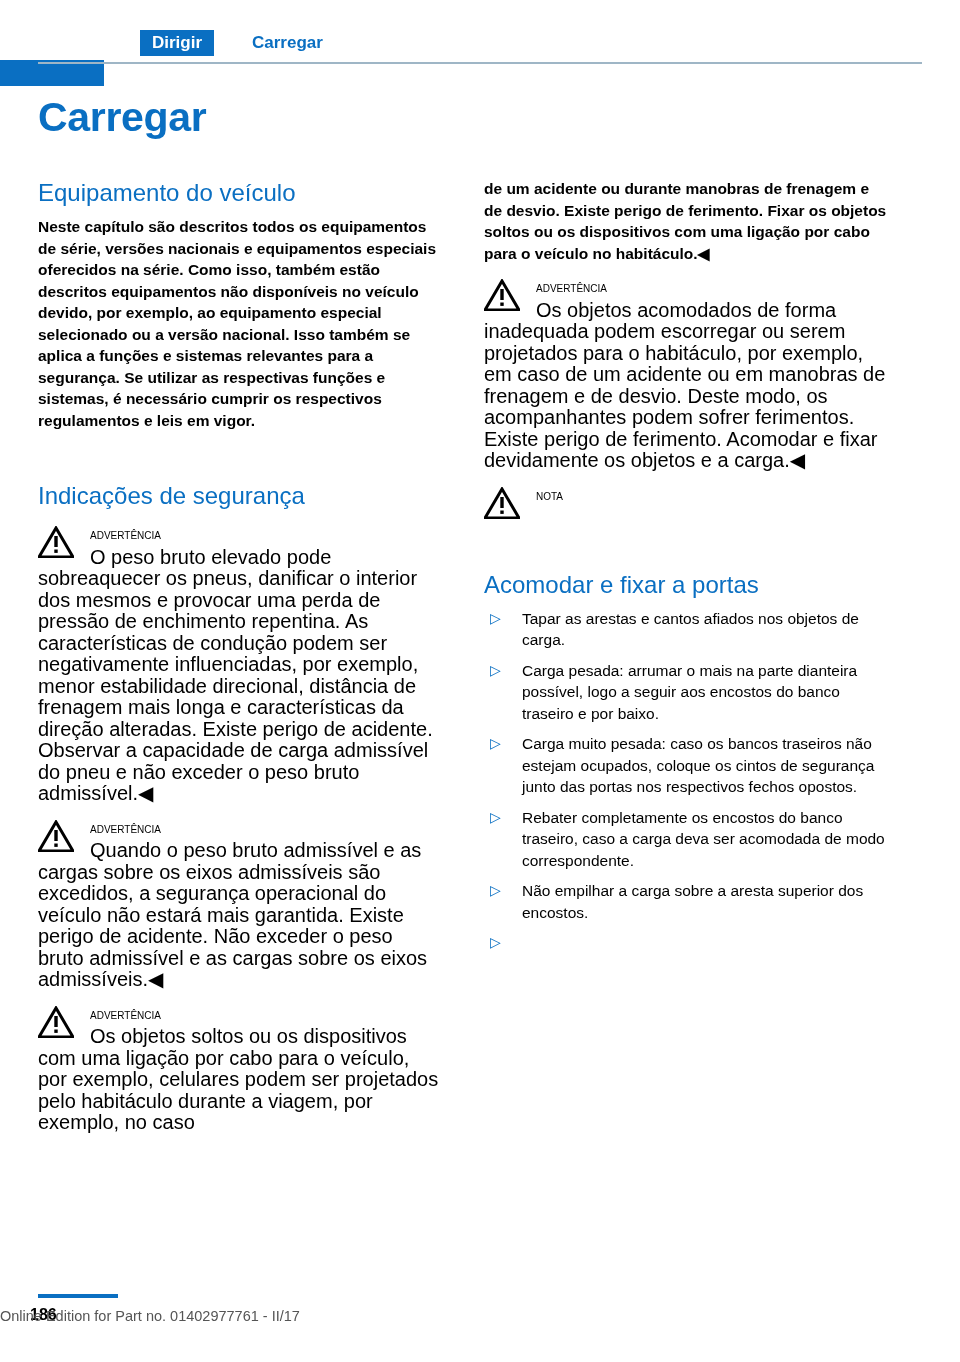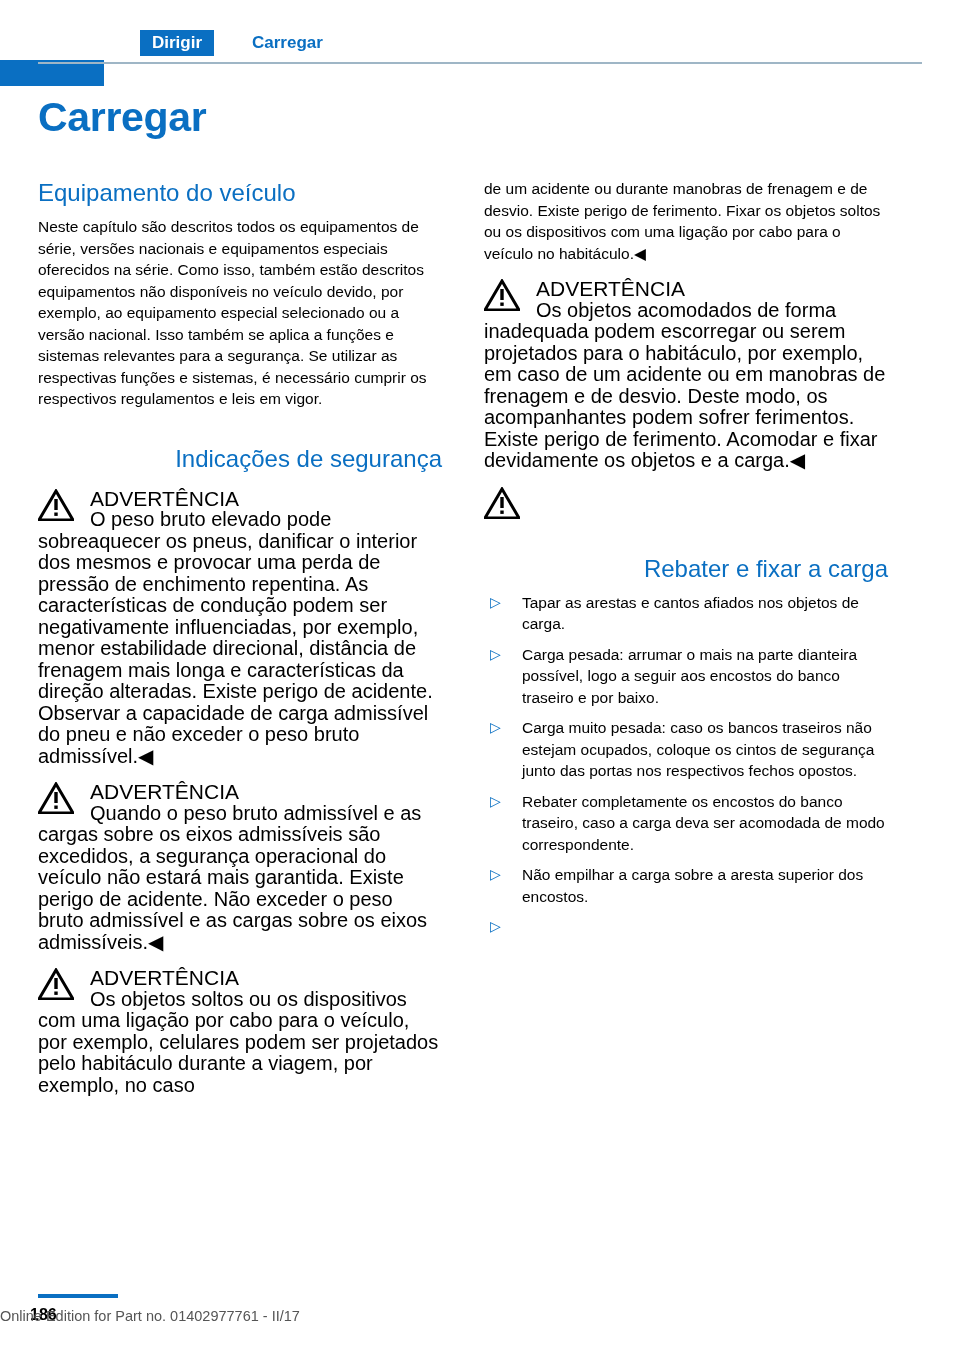--- a/index.html
+++ b/index.html
@@ -93,46 +93,46 @@
   .col-right { left: 484px; }
 
   h2.section {
     color: #0a6fc2;
     font-size: 24px;
     font-weight: normal;
     margin: 0 0 8px 0;
     line-height: 30px;
   }
   h2.section.spaced {
-    margin-top: 34px;
-    text-align: right;
+    margin-top: 50px;
   }
   p.body {
     margin: 0 0 0 0;
     text-align: left;
+    font-weight: bold;
   }
 
   
   .notice {
     position: relative;
     margin-top: 14px;
     padding-left: 52px;
     min-height: 34px;
   }
   .notice:first-child { margin-top: 0; }
   .notice .icon {
     position: absolute;
     left: 0;
     top: 1px;
     width: 36px;
     height: 32px;
   }
   .notice .icon svg { display: block; }
   .notice .label {
-    font-size: 21px;
+    font-size: 10px;
     line-height: 21.5px;
   }
   .notice .text {
     font-size: 20px;
     line-height: 21.5px;
     margin-left: -52px;
   }
   .notice .text .lead {
     padding-left: 52px;
   }
@@ -267,23 +267,24 @@
     </div>
 
     <div class="notice">
       <span class="icon">
         <svg width="36" height="32" viewBox="0 0 36 32">
           <polygon points="18,2 35,31 1,31" fill="#ffffff" stroke="#000000" stroke-width="3" stroke-linejoin="miter"></polygon>
           <rect x="16.3" y="10" width="3.4" height="11" fill="#000000"></rect>
           <rect x="16.3" y="23.5" width="3.4" height="3.4" fill="#000000"></rect>
         </svg>
       </span>
-    </div>
-
-    <h2 class="section spaced">Rebater e fixar a carga</h2>
+      <div class="label">NOTA</div>
+    </div>
+
+    <h2 class="section spaced">Acomodar e fixar a portas</h2>
 
     <ul class="triangle-list">
       <li><span class="marker">▷</span><span>Tapar as arestas e cantos afiados nos objetos de carga.</span></li>
       <li><span class="marker">▷</span><span>Carga pesada: arrumar o mais na parte dianteira possível, logo a seguir aos encostos do banco traseiro e por baixo.</span></li>
       <li><span class="marker">▷</span><span>Carga muito pesada: caso os bancos traseiros não estejam ocupados, coloque os cintos de segurança junto das portas nos respectivos fechos opostos.</span></li>
       <li><span class="marker">▷</span><span>Rebater completamente os encostos do banco traseiro, caso a carga deva ser acomodada de modo correspondente.</span></li>
       <li><span class="marker">▷</span><span>Não empilhar a carga sobre a aresta superior dos encostos.</span></li>
       <li><span class="marker">▷</span></li>
     </ul>
 

